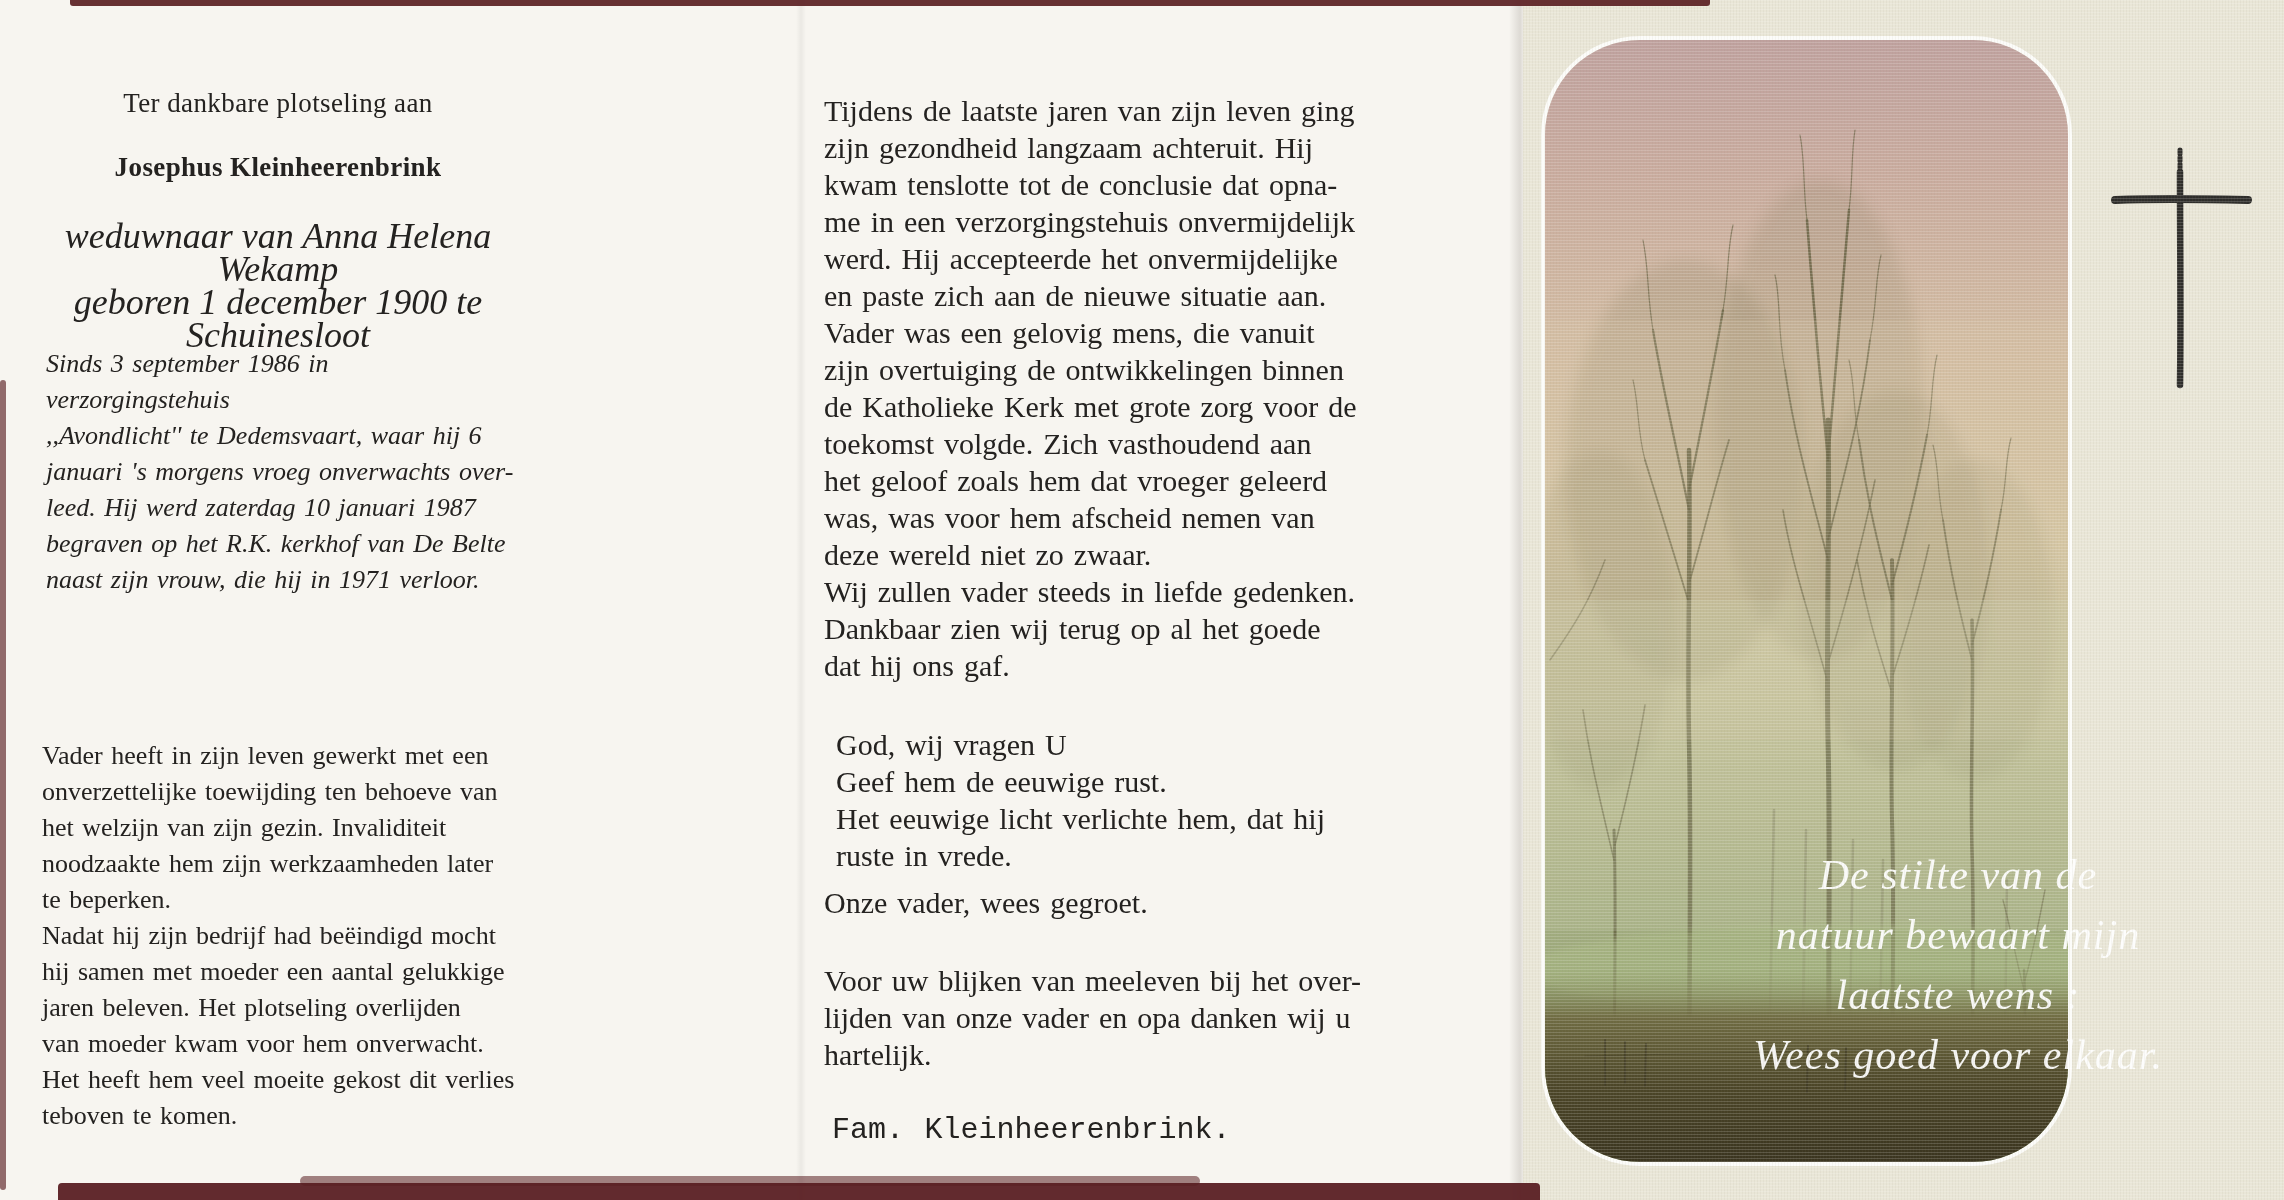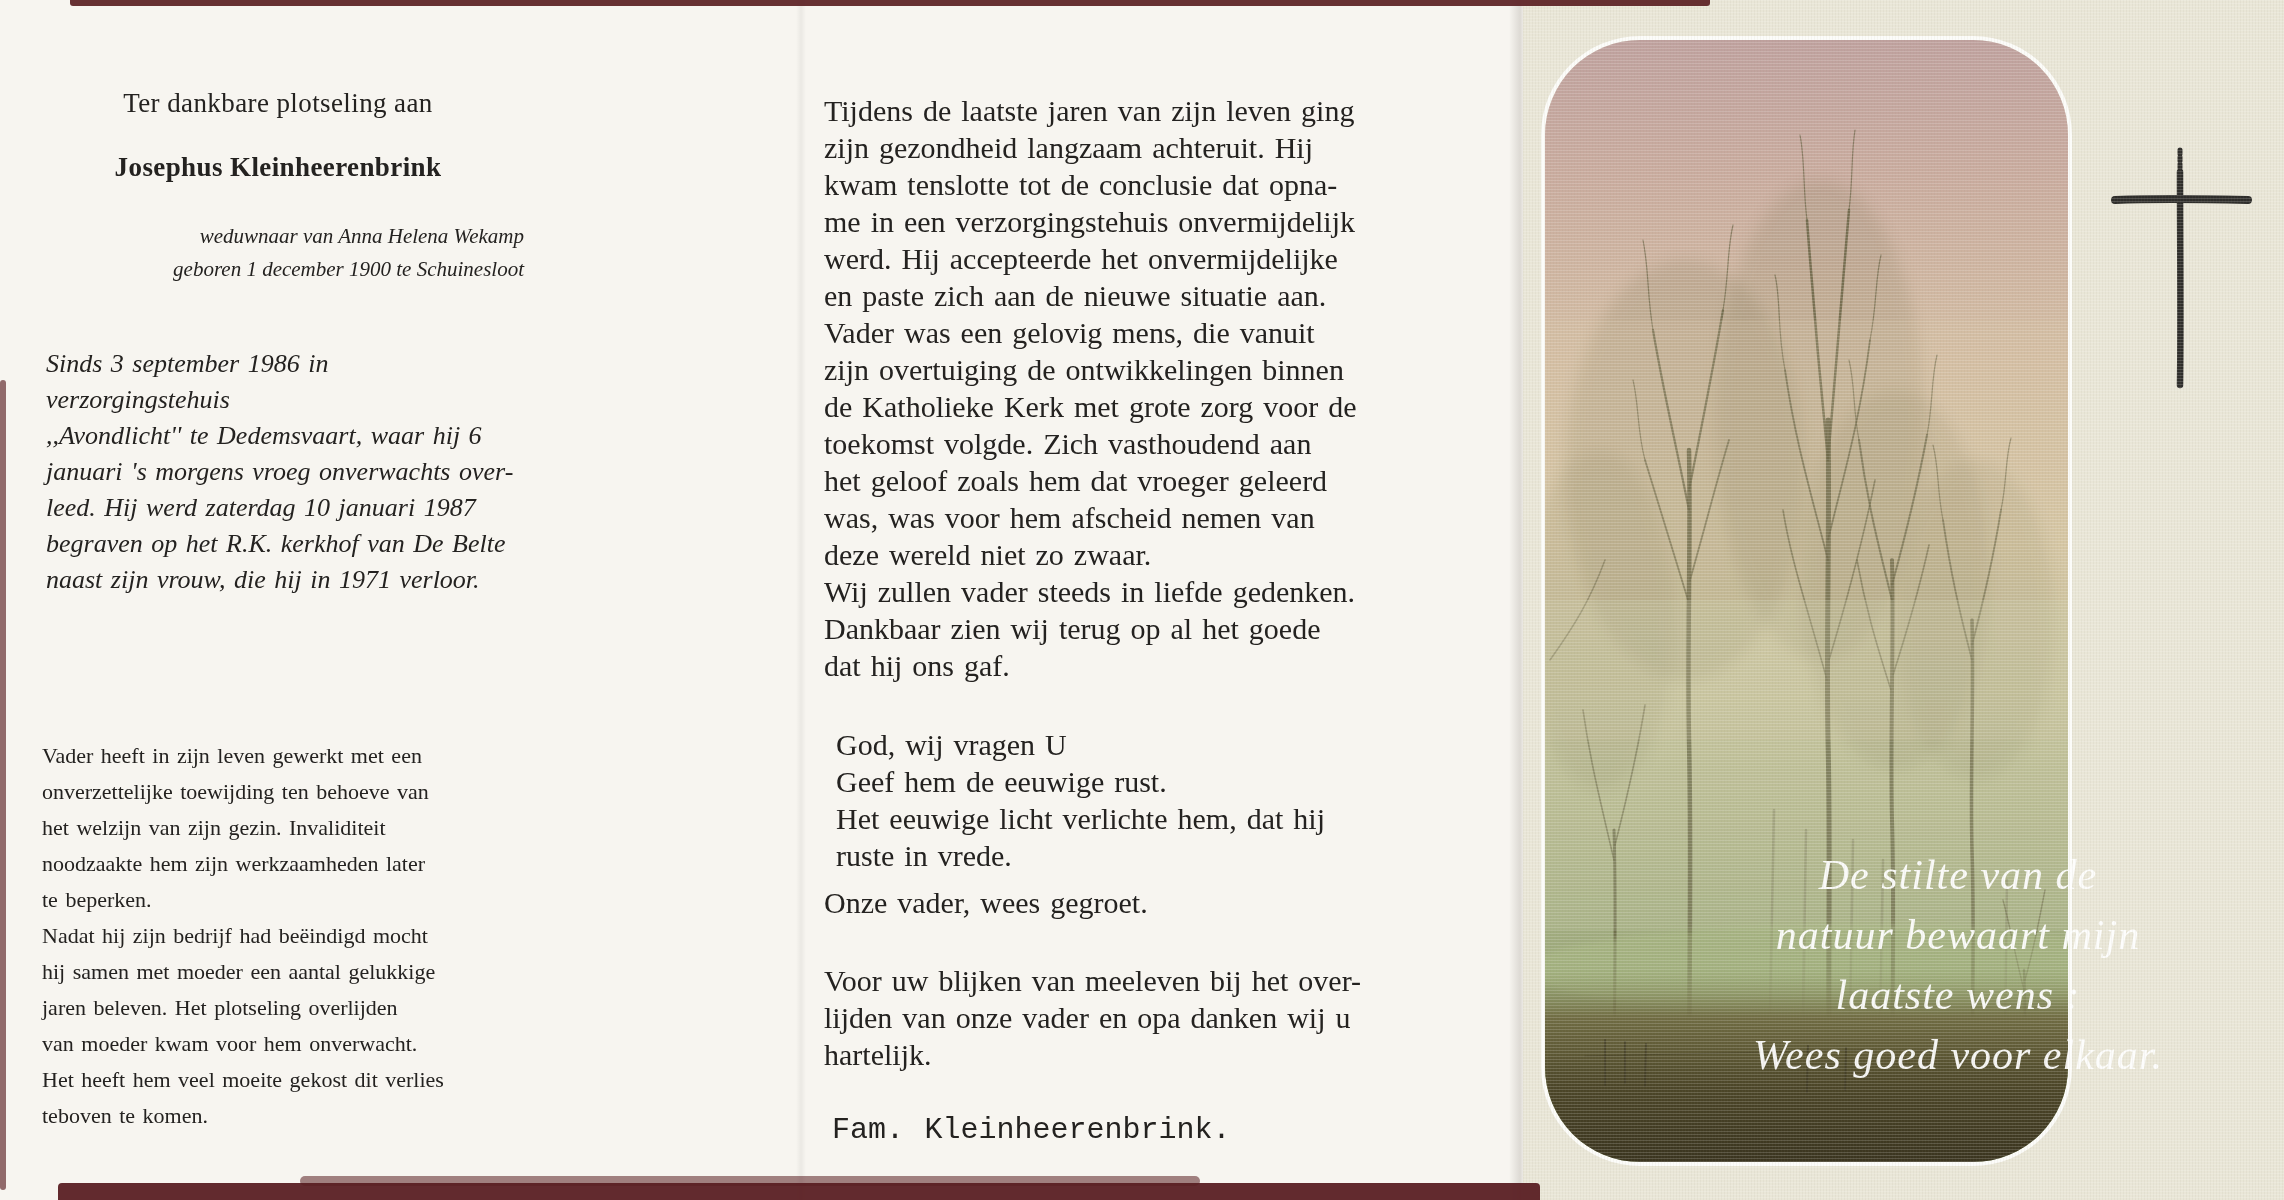--- a/index.html
+++ b/index.html
@@ -7,23 +7,23 @@
     position:relative;width:2284px;height:1200px;overflow:hidden;
     background:var(--page,#f7f5f0);
     font-family:"Liberation Serif","DejaVu Serif",serif;
     color:var(--text,#242220);
   }
   .preline{white-space:pre-line;}
   
   #left-col{position:absolute;left:32px;top:0;width:492px;}
   .l-header{position:absolute;left:0;top:88px;width:100%;text-align:center;font-size:27px;letter-spacing:.4px;}
   .l-name{position:absolute;left:0;top:152px;width:100%;text-align:center;font-size:27px;font-weight:700;letter-spacing:.4px;}
-  .l-sub{position:absolute;left:0;top:220px;width:100%;text-align:right;font-style:italic;font-size:21px;line-height:33px;}
+  .l-sub{position:absolute;left:0;top:220px;width:100%;text-align:center;font-style:italic;font-size:36px;line-height:33px;}
   .l-memorial{position:absolute;left:14px;top:346px;width:470px;font-style:italic;font-size:26px;line-height:36px;word-spacing:2px;}
-  .l-life{position:absolute;left:10px;top:738px;width:478px;font-size:22px;line-height:36px;word-spacing:2px;}
+  .l-life{position:absolute;left:10px;top:738px;width:478px;font-size:26px;line-height:36px;word-spacing:2px;}
   
   #mid-col{position:absolute;left:824px;top:0;width:632px;font-size:30px;line-height:37px;word-spacing:2.5px;}
   .m-p1{position:absolute;left:0;top:92px;width:100%;}
   .m-prayer{position:absolute;left:12px;top:726px;width:100%;}
   .m-greet{position:absolute;left:0;top:884px;width:100%;}
   .m-thanks{position:absolute;left:0;top:962px;width:100%;}
   .m-sig{position:absolute;left:8px;top:1112px;width:100%;text-align:left;padding-right:6px;box-sizing:border-box;font-family:Liberation Mono, monospace;}
   
   .fold-a{position:absolute;left:796px;top:0;width:10px;height:1200px;background:linear-gradient(90deg,rgba(0,0,0,0)0%,rgba(0,0,0,.05)50%,rgba(0,0,0,0)100%);}
   .fold-b{position:absolute;left:1509px;top:0;width:16px;height:1200px;background:linear-gradient(90deg,rgba(0,0,0,0)0%,rgba(60,50,40,.14)70%,rgba(0,0,0,0)100%);}

